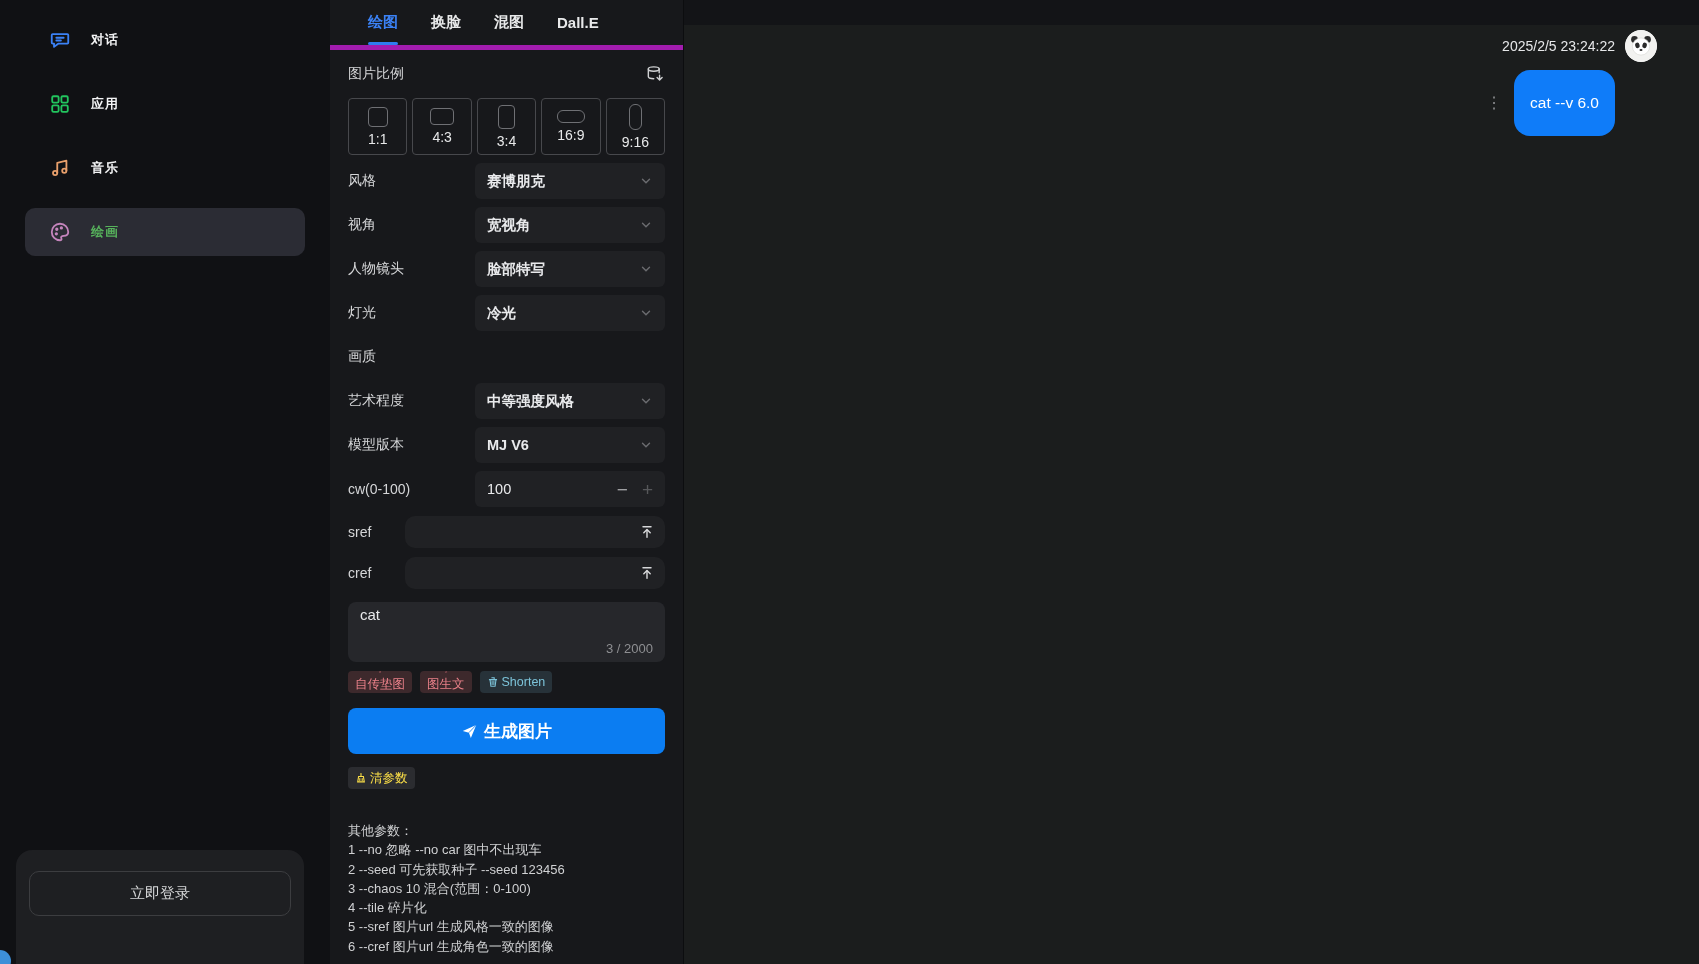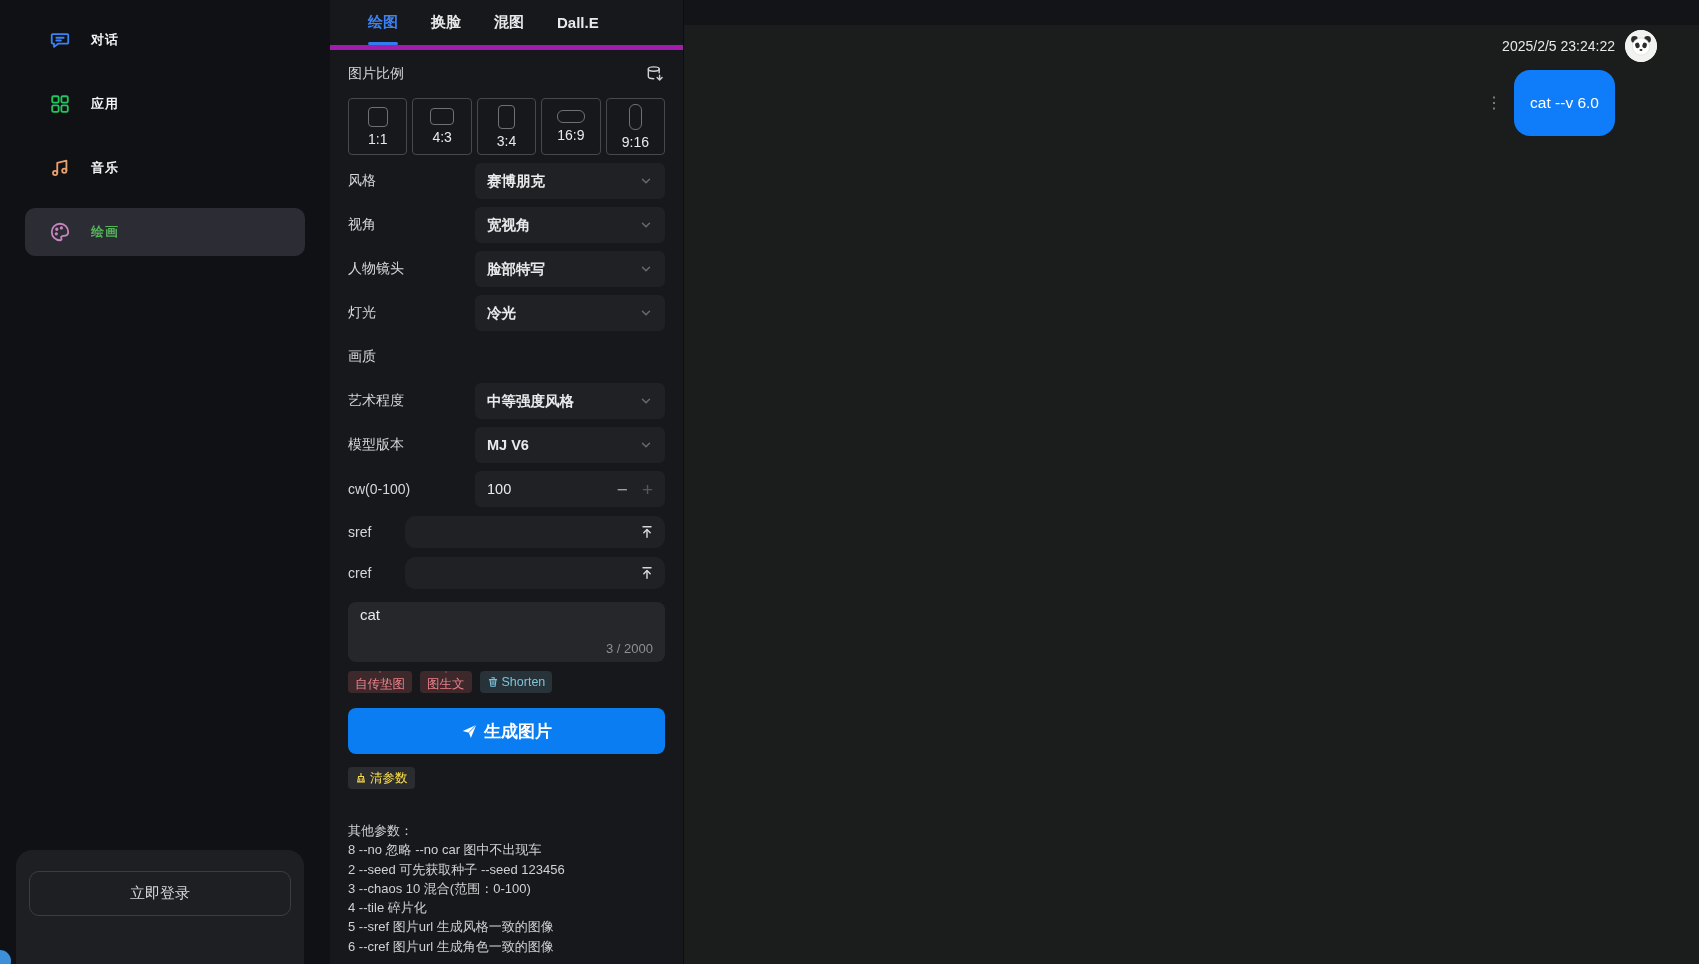--- a/index.html
+++ b/index.html
@@ -352,21 +352,21 @@
             <path d="M10 2.5v5"></path>
               <path d="M6 7.5h8l1.5 9h-11z"></path>
               <path d="M8 11v3M12 11v3"></path>
           </svg>
           <span>清参数</span>
         </div>
       </div>
 
       <div class="help">
         <div>其他参数：</div>
-        <div>8 --no 忽略 --no car 图中不出现车</div>
+        <div>1 --no 忽略 --no car 图中不出现车</div>
         <div>2 --seed 可先获取种子 --seed 123456</div>
         <div>3 --chaos 10 混合(范围：0-100)</div>
         <div>4 --tile 碎片化</div>
         <div>5 --sref 图片url 生成风格一致的图像</div>
         <div>6 --cref 图片url 生成角色一致的图像</div>
       </div>
 
     </div>
   </section>
 

